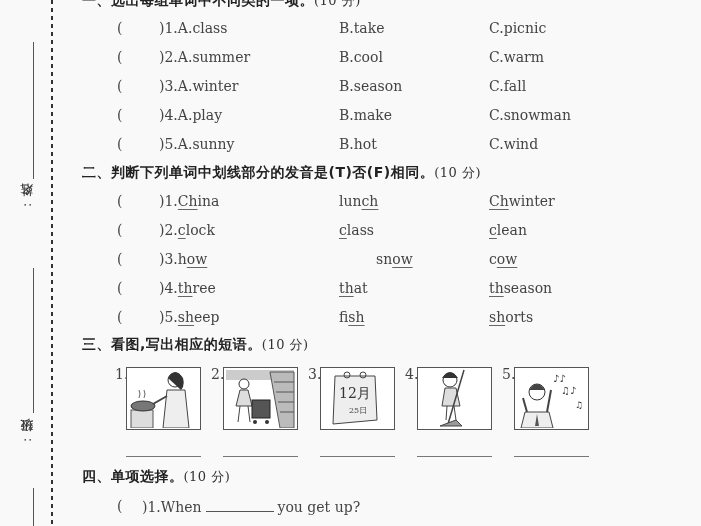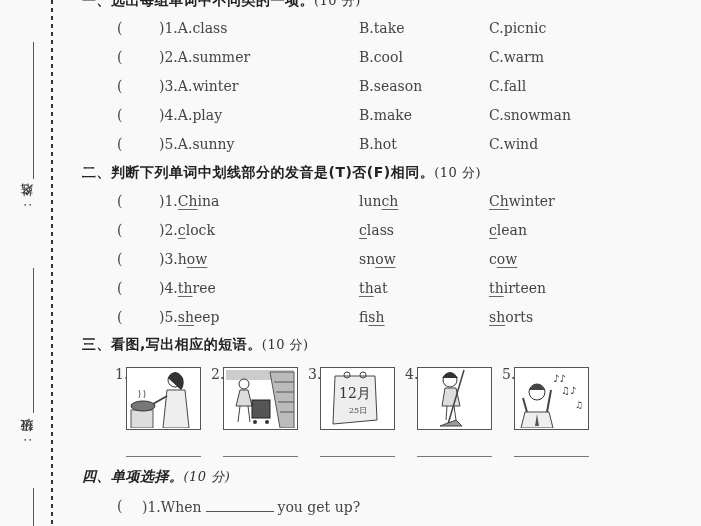--- a/index.html
+++ b/index.html
@@ -10,21 +10,21 @@
     background: repeating-linear-gradient(to bottom, #333 0 4px, transparent 4px 8px); }
   .vlabel { position:absolute; left:18px; width:22px; font-family:"DejaVu Sans",sans-serif;
     font-size:13px; color:#333; writing-mode:vertical-rl; transform:rotate(180deg); text-align:center; }
   .section-title { position:absolute; left:82px; font-family:"DejaVu Sans",sans-serif; font-weight:bold;
     font-size:14px; color:#222; white-space:nowrap; letter-spacing:0.5px; }
   .section-title .pts { font-weight:normal; font-family:"DejaVu Serif",serif; font-size:13px; color:#333; }
   .row { position:absolute; left:0; height:22px; font-size:14px; color:#444; white-space:nowrap; }
   .row span { position:absolute; top:0; }
   .paren-open { left:117px; }
   .num { left:159px; }
-  .colB { left:359px; }
+  .colB { left:339px; }
   .colC { left:489px; }
   .ul { text-decoration:underline; text-decoration-color:#666; text-underline-offset:3px; }
   .pic-wrap { position:absolute; top:366px; }
   .pic-num { position:absolute; top:0; left:0; font-size:14px; color:#444; }
   .pic { position:absolute; top:1px; width:75px; height:63px; border:1.5px solid #555; background:#fff; }
   .answer-line { position:absolute; top:456px; height:1px; width:75px; background:#777; }
   .blank { display:inline-block; width:68px; border-bottom:1px solid #555; margin:0 4px; height:14px; vertical-align:baseline; }
 </style>
 </head>
 <body>
@@ -84,28 +84,28 @@
     </div>
     <div class="row" style="top: 222px;">
       <span class="paren-open">(</span>
       <span class="num"><span style="position: static;">)2.</span><span style="position: static;"></span><span class="ul" style="position: static;">c</span><span style="position: static;">lock</span></span>
       <span class="colB"><span style="position: static;"></span><span class="ul" style="position: static;">c</span><span style="position: static;">lass</span></span>
       <span class="colC"><span style="position: static;"></span><span class="ul" style="position: static;">c</span><span style="position: static;">lean</span></span>
     </div>
     <div class="row" style="top: 251px;">
       <span class="paren-open">(</span>
       <span class="num"><span style="position: static;">)3.</span><span style="position: static;">h</span><span class="ul" style="position: static;">ow</span><span style="position: static;"></span></span>
-      <span class="colB"><span style="position: static;">sn</span><span class="ul" style="position: static;">ow</span><span style="position: static;"></span></span>
+      <span class="colB"><span style="position: static; margin-left: 37px;">sn</span><span class="ul" style="position: static;">ow</span><span style="position: static;"></span></span>
       <span class="colC"><span style="position: static;">c</span><span class="ul" style="position: static;">ow</span><span style="position: static;"></span></span>
     </div>
     <div class="row" style="top: 280px;">
       <span class="paren-open">(</span>
       <span class="num"><span style="position: static;">)4.</span><span style="position: static;"></span><span class="ul" style="position: static;">th</span><span style="position: static;">ree</span></span>
       <span class="colB"><span style="position: static;"></span><span class="ul" style="position: static;">th</span><span style="position: static;">at</span></span>
-      <span class="colC"><span style="position: static;"></span><span class="ul" style="position: static;">th</span><span style="position: static;">irteen</span></span>
+      <span class="colC"><span style="position: static;"></span><span class="ul" style="position: static;">th</span><span style="position: static;">season</span></span>
     </div>
     <div class="row" style="top: 309px;">
       <span class="paren-open">(</span>
       <span class="num"><span style="position: static;">)5.</span><span style="position: static;"></span><span class="ul" style="position: static;">sh</span><span style="position: static;">eep</span></span>
       <span class="colB"><span style="position: static;">fi</span><span class="ul" style="position: static;">sh</span><span style="position: static;"></span></span>
       <span class="colC"><span style="position: static;"></span><span class="ul" style="position: static;">sh</span><span style="position: static; margin-top: 33px;">orts</span></span>
     </div>
   </div>
 
 <div class="section-title" style="top:336px;">
@@ -185,21 +185,21 @@
       <path d="M12 44 L8 30 M32 44 L36 22" stroke="#444" stroke-width="2"></path>
       <path d="M22 46 L20 58 L24 58 Z" fill="#555"></path>
       <text x="38" y="14" font-size="10" fill="#333" font-family="DejaVu Sans, sans-serif">♪♪</text>
       <text x="46" y="26" font-size="10" fill="#333" font-family="DejaVu Sans, sans-serif">♫♪</text>
       <text x="60" y="40" font-size="9" fill="#333" font-family="DejaVu Sans, sans-serif">♫</text>
     </svg>
   </div>
 </div>
 <div class="answer-line" style="left:514px;"></div>
 
-<div class="section-title" style="top:468px;font-style:italic;">
+<div class="section-title" style="top:468px;">
   <span>四、单项选择。</span><span class="pts">(10 分)</span>
 </div>
 <div class="row" style="top:498px;">
   <span class="paren-open">(</span>
   <span class="num" style="left:142px;">
     <span style="position:static">)1.When</span><span class="blank" style="position:static;display:inline-block;"></span><span style="position:static">you get up?</span>
   </span>
 </div>
 
 </body></html>

